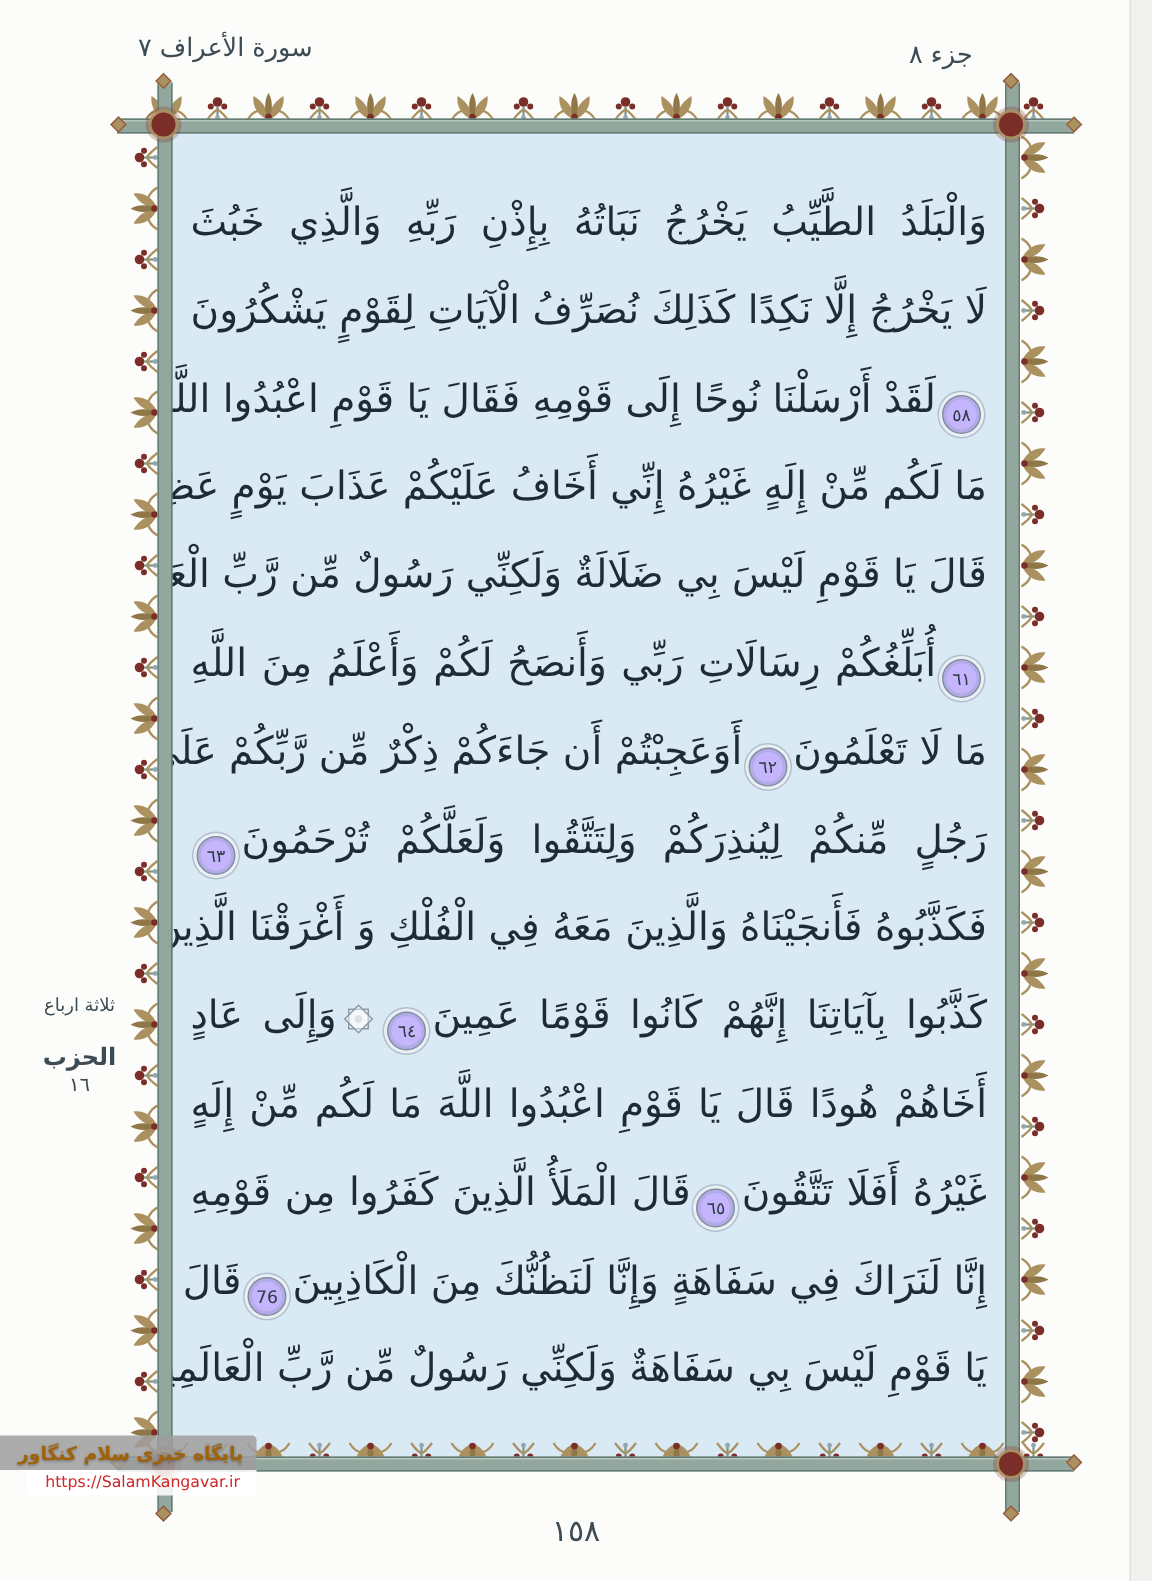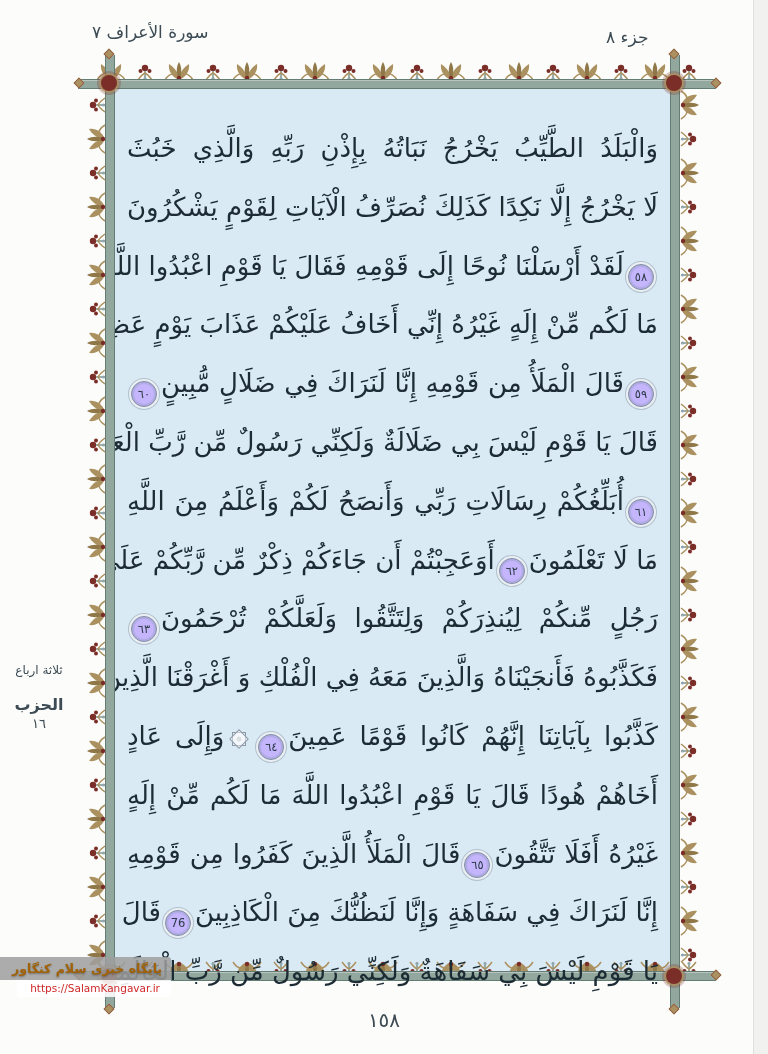--- a/index.html
+++ b/index.html
@@ -75,21 +75,21 @@
     background:radial-gradient(circle at 50% 50%, #8a97a5 2.2px, rgba(0,0,0,0) 2.8px);
   }
   .hizb-mark::before, .hizb-mark::after {
     content:""; position:absolute; inset:3px;
     border:1.2px solid #8a97a5; background:rgba(255,255,255,.45);
   }
   .hizb-mark::after { transform:rotate(45deg); }
 
   
   .margin-note {
-    position:absolute; left:0; top:663px; width:78px;
+    position:absolute; left:14px; top:663px; width:78px;
     text-align:center; color:var(--header_ink,#3c4b54); direction:rtl;
   }
   .margin-note .mn1 { font-size:12px; display:block; }
   .margin-note .mn2 { font-size:16px; font-weight:bold; display:block; margin-top:18px; }
   .margin-note .mn3 { font-size:13px; display:block; margin-top:2px; }
 
   
   .watermark { position:absolute; left:0; top:957px; z-index:30; direction:rtl; }
   .wm-title {
     display:block; background:rgba(158,158,158,.85); color:#a16207;
@@ -215,21 +215,20 @@
   <div class="finial" style="left:105px; top:50px;"></div>
   <div class="finial" style="left:670px; top:50px;"></div>
   <div class="finial" style="left:105px; top:1005px;"></div>
   <div class="finial" style="left:670px; top:1005px;"></div>
 
   <div class="quran-text">
       <div class="quran-line"><span class="qtext">وَالْبَلَدُ الطَّيِّبُ يَخْرُجُ نَبَاتُهُ بِإِذْنِ رَبِّهِ وَالَّذِي خَبُثَ</span></div>
       <div class="quran-line"><span class="qtext">لَا يَخْرُجُ إِلَّا نَكِدًا كَذَلِكَ نُصَرِّفُ الْآيَاتِ لِقَوْمٍ يَشْكُرُونَ</span></div>
       <div class="quran-line"><span class="ayah-medallion">٥٨</span><span class="qtext">لَقَدْ أَرْسَلْنَا نُوحًا إِلَى قَوْمِهِ فَقَالَ يَا قَوْمِ اعْبُدُوا اللَّهَ</span></div>
       <div class="quran-line"><span class="qtext">مَا لَكُم مِّنْ إِلَهٍ غَيْرُهُ إِنِّي أَخَافُ عَلَيْكُمْ عَذَابَ يَوْمٍ عَظِيمٍ</span></div>
-      <div class="quran-line"><span class="ayah-medallion">٥٩</span><span class="qtext">قَالَ الْمَلَأُ مِن قَوْمِهِ إِنَّا لَنَرَاكَ فِي ضَلَالٍ مُّبِينٍ</span><span class="ayah-medallion">٦٠</span></div>
       <div class="quran-line"><span class="qtext">قَالَ يَا قَوْمِ لَيْسَ بِي ضَلَالَةٌ وَلَكِنِّي رَسُولٌ مِّن رَّبِّ الْعَالَمِينَ</span></div>
       <div class="quran-line"><span class="ayah-medallion">٦١</span><span class="qtext">أُبَلِّغُكُمْ رِسَالَاتِ رَبِّي وَأَنصَحُ لَكُمْ وَأَعْلَمُ مِنَ اللَّهِ</span></div>
       <div class="quran-line"><span class="qtext">مَا لَا تَعْلَمُونَ</span><span class="ayah-medallion">٦٢</span><span class="qtext">أَوَعَجِبْتُمْ أَن جَاءَكُمْ ذِكْرٌ مِّن رَّبِّكُمْ عَلَى</span></div>
       <div class="quran-line"><span class="qtext">رَجُلٍ مِّنكُمْ لِيُنذِرَكُمْ وَلِتَتَّقُوا وَلَعَلَّكُمْ تُرْحَمُونَ</span><span class="ayah-medallion">٦٣</span></div>
       <div class="quran-line"><span class="qtext">فَكَذَّبُوهُ فَأَنجَيْنَاهُ وَالَّذِينَ مَعَهُ فِي الْفُلْكِ وَ أَغْرَقْنَا الَّذِينَ</span></div>
       <div class="quran-line"><span class="qtext">كَذَّبُوا بِآيَاتِنَا إِنَّهُمْ كَانُوا قَوْمًا عَمِينَ</span><span class="ayah-medallion">٦٤</span><span class="hizb-mark"></span><span class="qtext">وَإِلَى عَادٍ</span></div>
       <div class="quran-line"><span class="qtext">أَخَاهُمْ هُودًا قَالَ يَا قَوْمِ اعْبُدُوا اللَّهَ مَا لَكُم مِّنْ إِلَهٍ</span></div>
       <div class="quran-line"><span class="qtext">غَيْرُهُ أَفَلَا تَتَّقُونَ</span><span class="ayah-medallion">٦٥</span><span class="qtext">قَالَ الْمَلَأُ الَّذِينَ كَفَرُوا مِن قَوْمِهِ</span></div>
       <div class="quran-line"><span class="qtext">إِنَّا لَنَرَاكَ فِي سَفَاهَةٍ وَإِنَّا لَنَظُنُّكَ مِنَ الْكَاذِبِينَ</span><span class="ayah-medallion">76</span><span class="qtext">قَالَ</span></div>
       <div class="quran-line"><span class="qtext">يَا قَوْمِ لَيْسَ بِي سَفَاهَةٌ وَلَكِنِّي رَسُولٌ مِّن رَّبِّ الْعَالَمِينَ</span></div>

